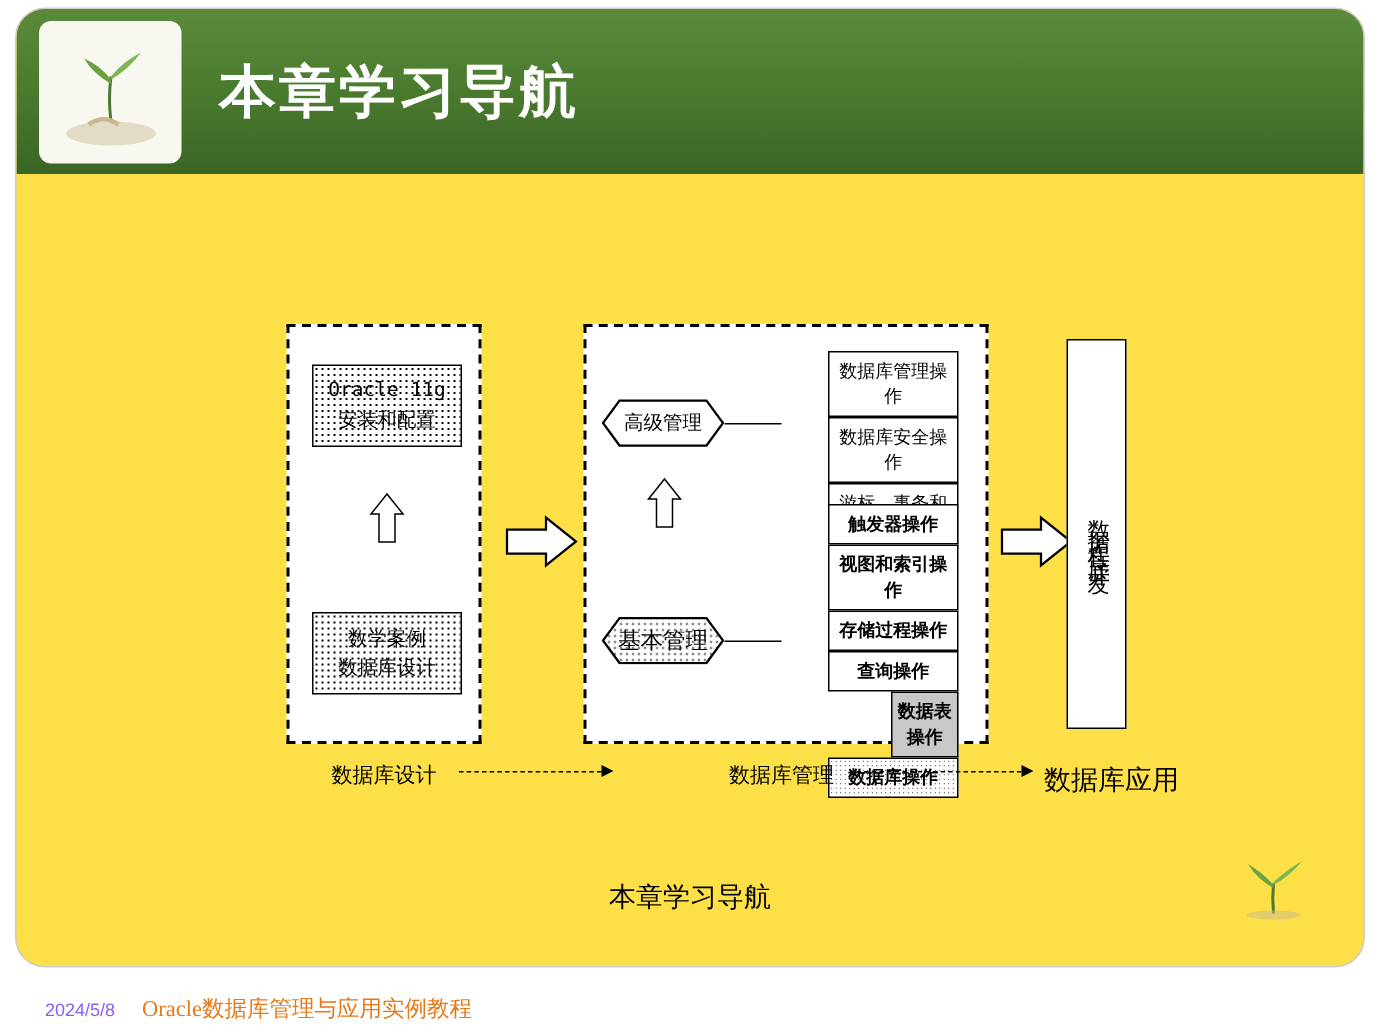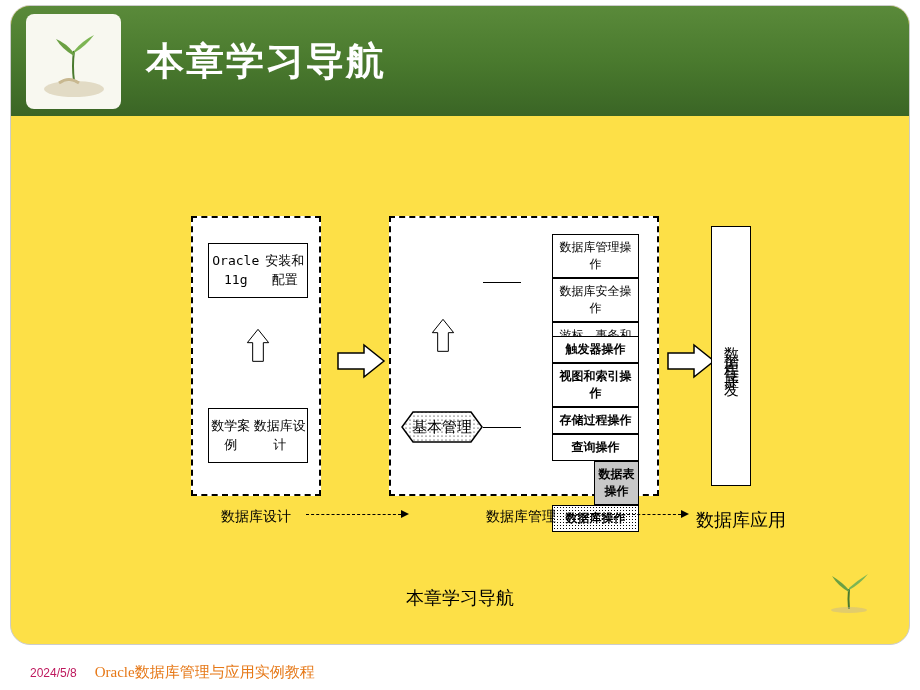--- a/index.html
+++ b/index.html
@@ -82,21 +82,21 @@
     .dotted-fill {
       background-image: radial-gradient(circle, #000 0.6px, transparent 0.6px);
       background-size: 4px 4px;
     }
     .inner-box {
       position: absolute;
       border: 1.5px solid #000;
       font-size: 13px;
       text-align: center;
       display: flex;
-      flex-direction: row;
+      flex-direction: column;
       align-items: center;
       justify-content: center;
       line-height: 1.4;
     }
     .oracle-box { left: 15px; top: 25px; width: 100px; height: 55px; }
     .case-box { left: 15px; top: 190px; width: 100px; height: 55px; }
     .stack {
       position: absolute;
       left: 330px;
       display: flex;
@@ -156,21 +156,21 @@
     }
     .footer {
       position: absolute;
       bottom: 8px;
       left: 30px;
       font-size: 12px;
       display: flex;
       align-items: baseline;
       gap: 18px;
     }
-    .footer-date { color: #be185d; font-family: sans-serif; margin-top: 39px; }
+    .footer-date { color: #8b5cf6; font-family: sans-serif; margin-top: 39px; }
     .footer-title { color: #e67817; font-size: 15px; font-family: "SimSun", serif; }
     .sprout-bottom {
       position: absolute;
       bottom: 30px;
       right: 25px;
       width: 70px;
       height: 50px;
     }
     .hex-wrap { position: absolute; }
     .line-h {
@@ -211,20 +211,26 @@
         <span>数据库设计</span>
       </div>
     </div>
 
     <svg class="big-arrow" style="left:145px;top:145px;width:50px" viewBox="0 0 50 40">
       <path class="arrow-right-shape" d="M2 12 L28 12 L28 4 L48 20 L28 36 L28 28 L2 28 Z"></path>
     </svg>
 
     <div class="dashed-box col2"></div>
 
+    <div class="hex-wrap" style="left:210px;top:70px;width:82px;height:32px">
+      <svg width="82" height="32" viewBox="0 0 82 32">
+        <polygon points="12,1 70,1 81,16 70,31 12,31 1,16" fill="#fff" stroke="#000" stroke-width="1.5"></polygon>
+      </svg>
+      <span style="position:absolute;left:0;top:0;width:82px;height:32px;display:flex;align-items:center;justify-content:center;font-size:13px">高级管理</span>
+    </div>
 
     <svg class="big-arrow" style="left:232px;top:122px" viewBox="0 0 40 60">
       <path class="arrow-up-shape" d="M20 2 L36 22 L28 22 L28 50 L12 50 L12 22 L4 22 Z"></path>
     </svg>
 
     <div class="hex-wrap" style="left:210px;top:215px;width:82px;height:32px">
       <svg width="82" height="32" viewBox="0 0 82 32">
         <defs>
           <pattern id="dotp" width="4" height="4" patternUnits="userSpaceOnUse">
             <circle cx="1" cy="1" r="0.6" fill="#000"></circle>

